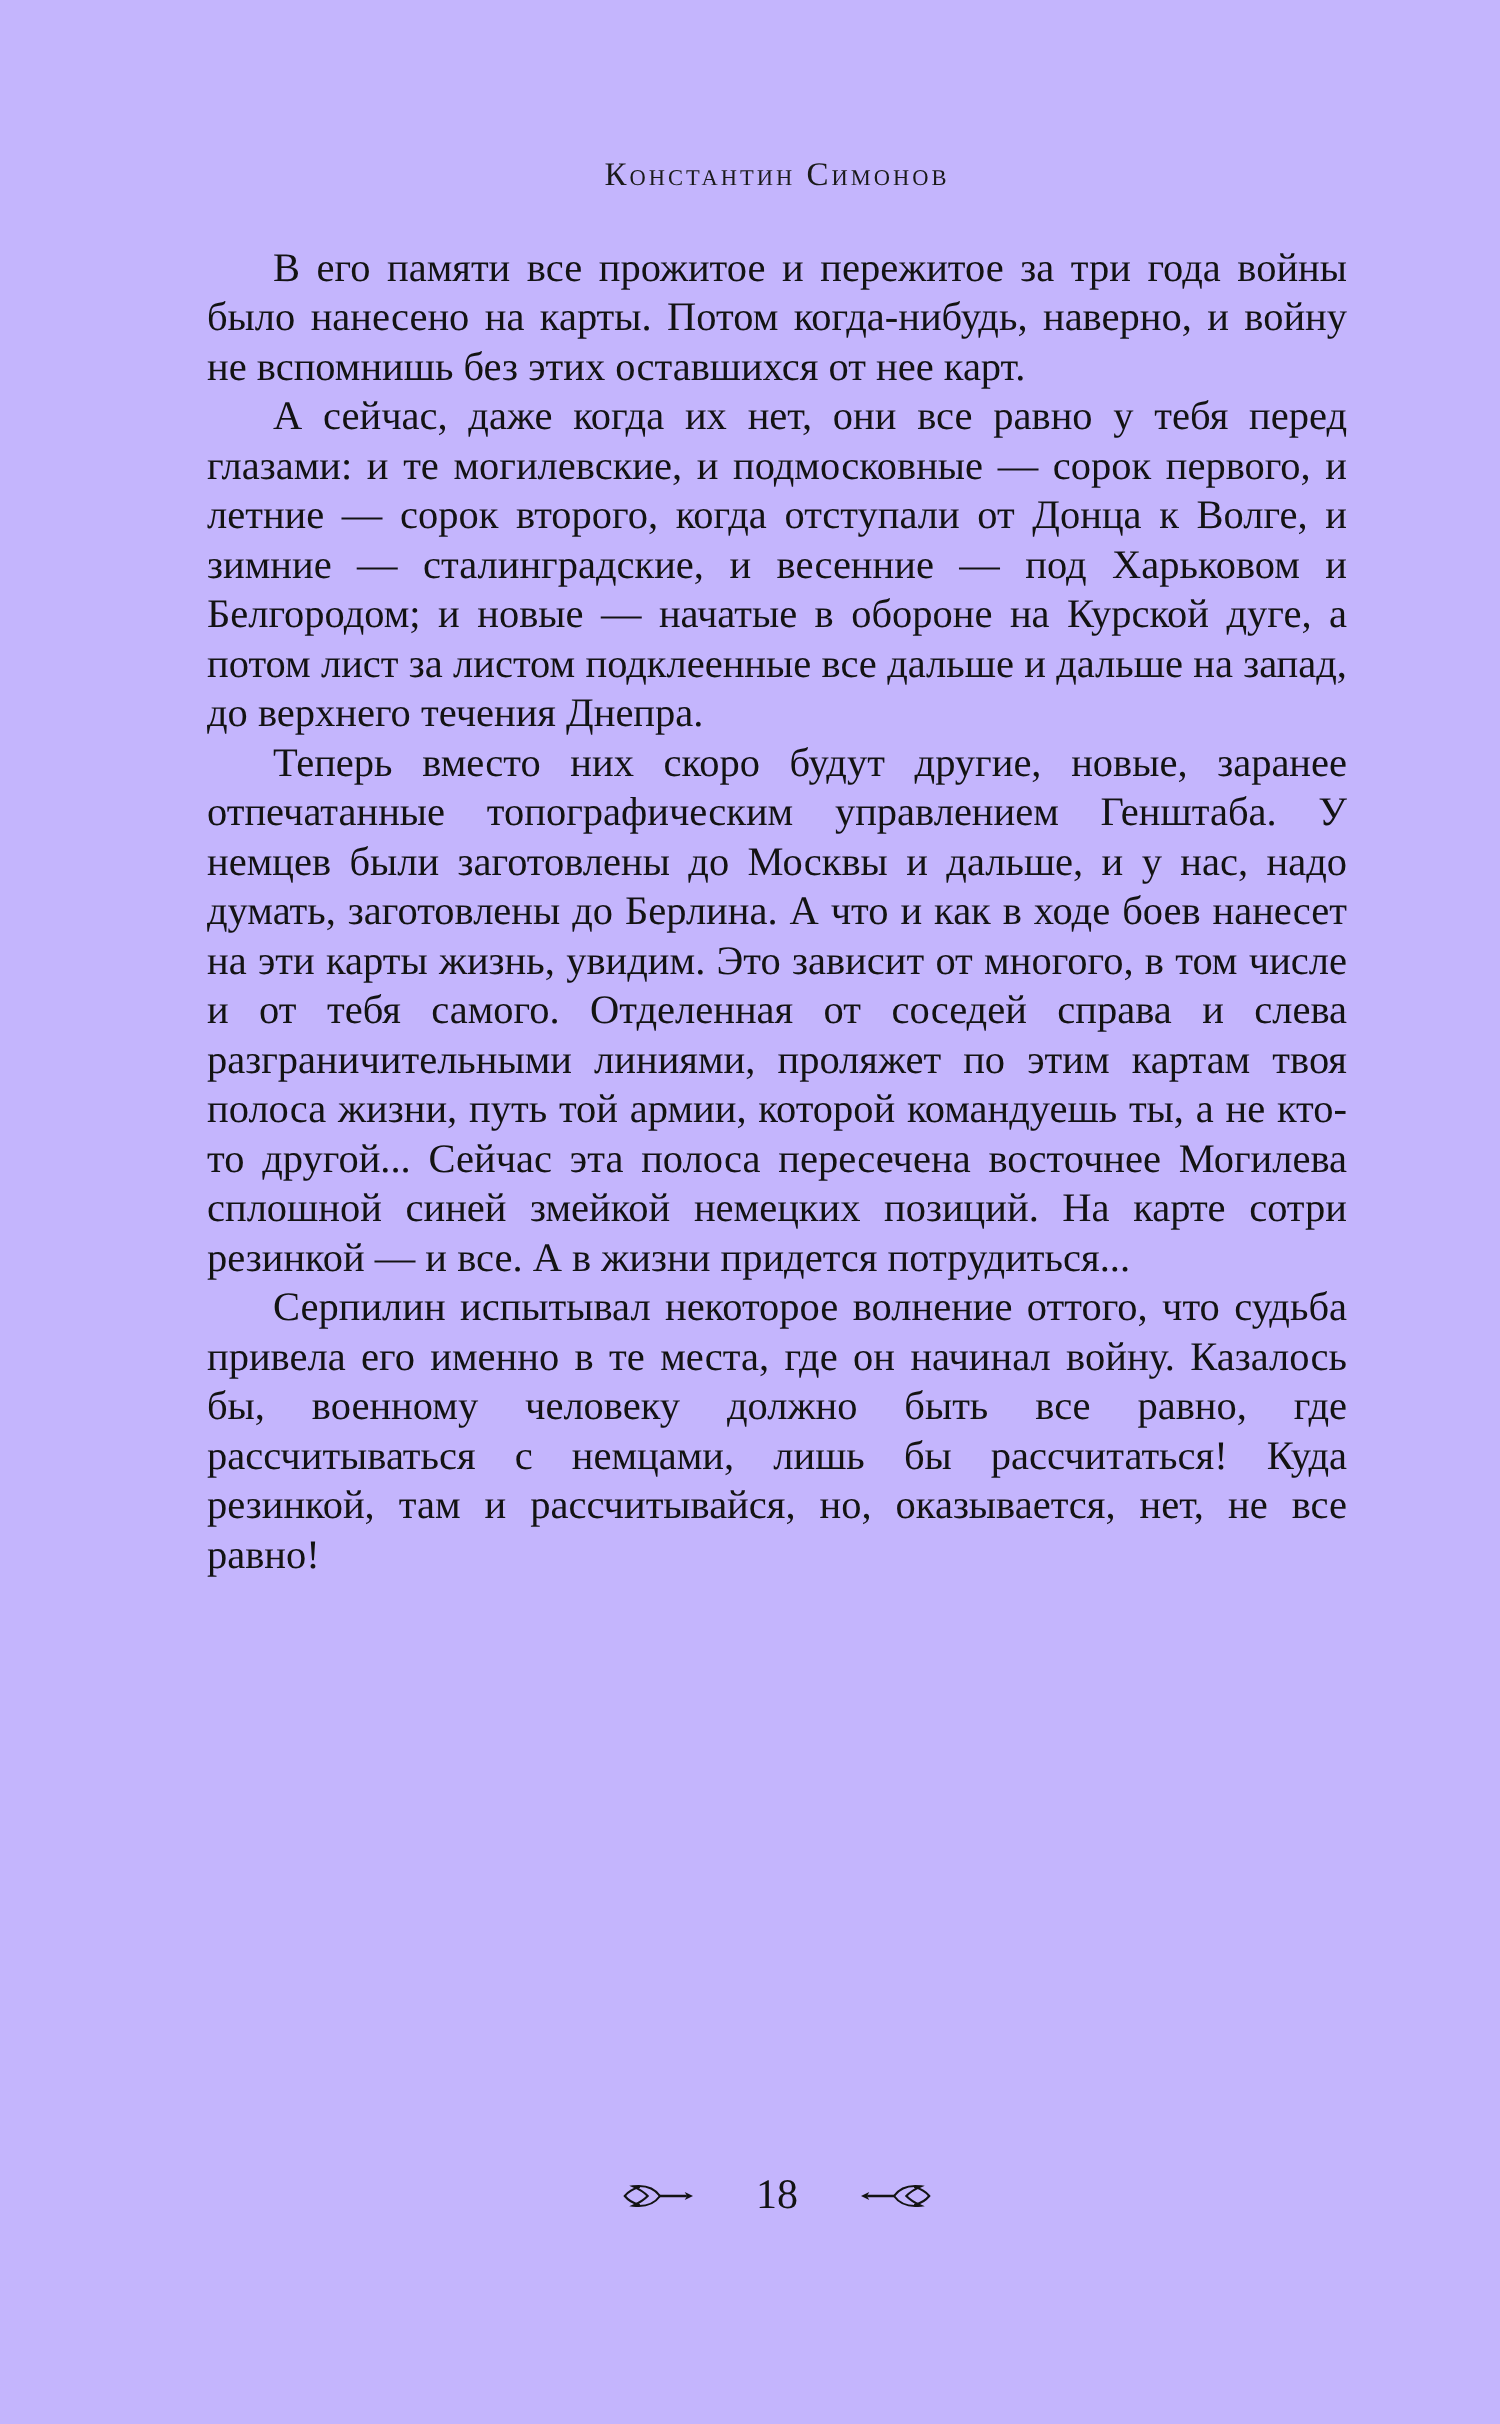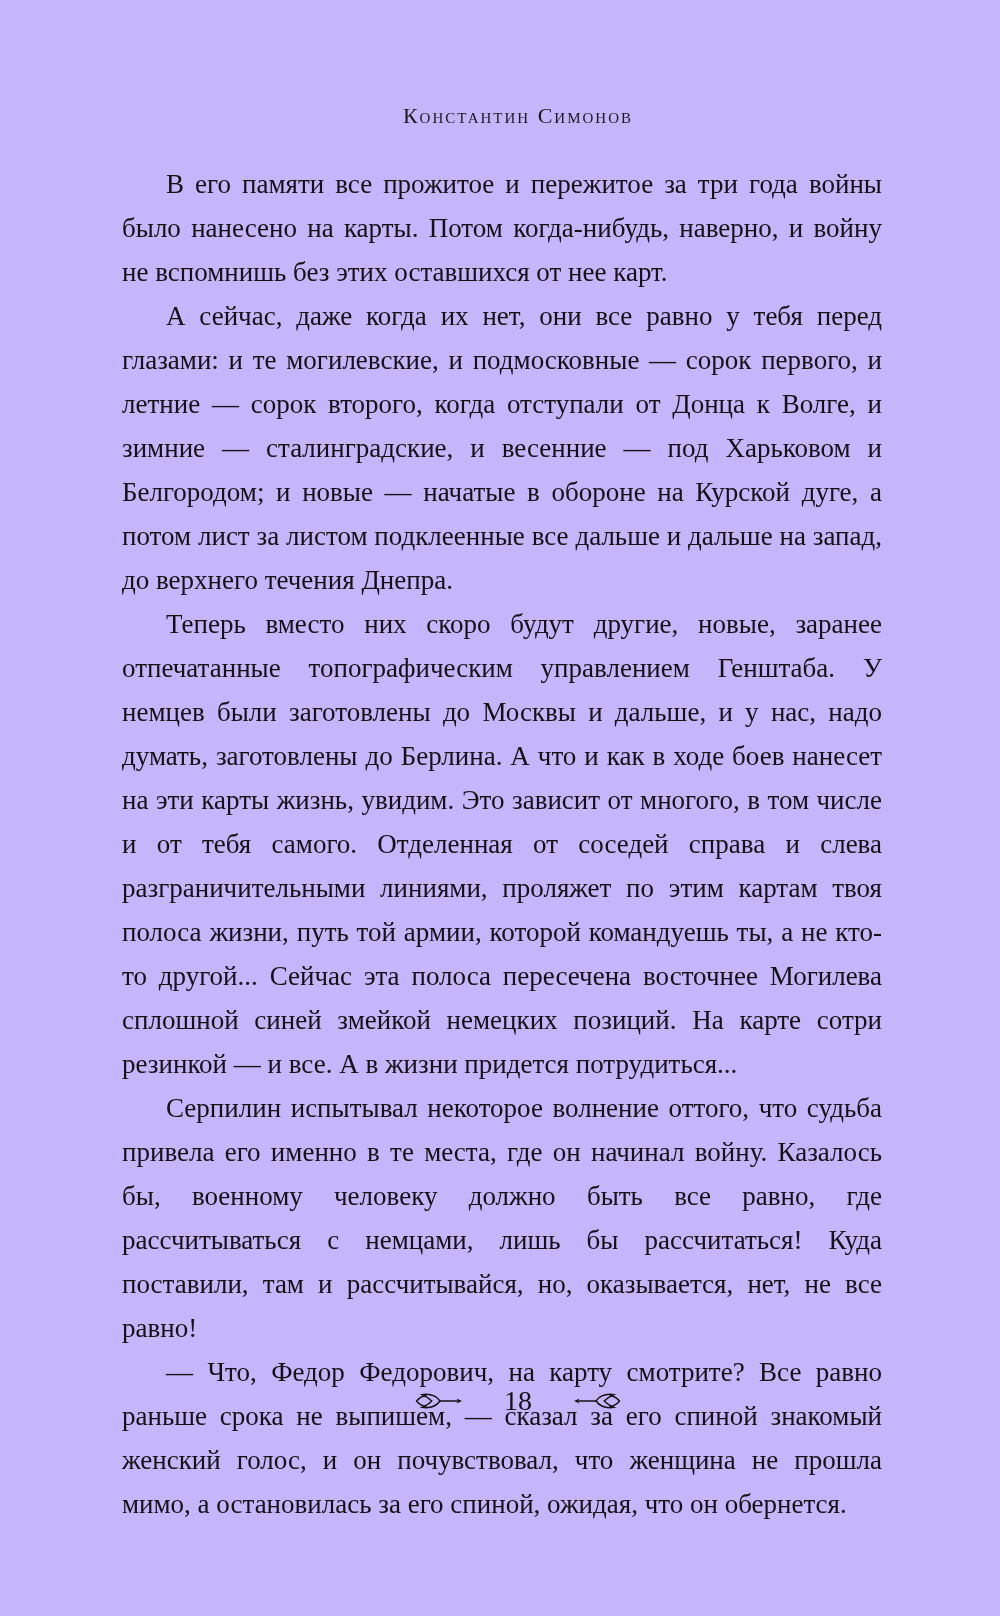--- a/index.html
+++ b/index.html
@@ -23,35 +23,35 @@
     width: 760px;
     text-align: center;
     font-variant: small-caps;
     font-size: 22px;
     letter-spacing: 2px;
     color: #1a1a1a;
   }
   .page-text {
     position: absolute;
     top: 162px;
-    left: 122px;
+    left: 138px;
     width: 760px;
     font-size: 27px;
-    line-height: 44px;
+    line-height: 33px;
     text-align: justify;
     color: #131313;
   }
   .page-text p {
     margin: 0;
     padding: 0;
     text-indent: 44px;
   }
   .page-footer {
     position: absolute;
-    top: 1387px;
+    top: 1450px;
     left: 138px;
     width: 760px;
     display: flex;
     justify-content: center;
     align-items: center;
     gap: 41px;
     text-align: right;
   }
   .page-number {
     font-size: 28px;
@@ -70,22 +70,21 @@
 <body>
 
 <div class="book-page">
 
   <div class="running-header">Константин Симонов</div>
 
   <div class="page-text">
     <p>В его памяти все прожитое и пережитое за три года войны было нанесено на карты. Потом когда-нибудь, наверно, и войну не вспомнишь без этих оставшихся от нее карт.</p>
     <p>А сейчас, даже когда их нет, они все равно у тебя перед глазами: и те могилевские, и подмосковные — сорок первого, и летние — сорок второго, когда отступали от Донца к Волге, и зимние — сталинградские, и весенние — под Харьковом и Белгородом; и новые — начатые в обороне на Курской дуге, а потом лист за листом подклеенные все дальше и дальше на запад, до верхнего течения Днепра.</p>
     <p>Теперь вместо них скоро будут другие, новые, заранее отпечатанные топографическим управлением Генштаба. У немцев были заготовлены до Москвы и дальше, и у нас, надо думать, заготовлены до Берлина. А что и как в ходе боев нанесет на эти карты жизнь, увидим. Это зависит от многого, в том числе и от тебя самого. Отделенная от соседей справа и слева разграничительными линиями, проляжет по этим картам твоя полоса жизни, путь той армии, которой командуешь ты, а не кто-то другой... Сейчас эта полоса пересечена восточнее Могилева сплошной синей змейкой немецких позиций. На карте сотри резинкой — и все. А в жизни придется потрудиться...</p>
-    <p>Серпилин испытывал некоторое волнение оттого, что судьба привела его именно в те места, где он начинал войну. Казалось бы, военному человеку должно быть все равно, где рассчитываться с немцами, лишь бы рассчитаться! Куда поставили, там и рассчитывайся, но, оказывается, нет, не все равно!</p>
-    <p>— Что, Федор Федорович, на карту смотрите? Все равно раньше срока не выпишем, — сказал за его спиной знакомый женский голос, и он почувствовал, что женщина не прошла мимо, а остановилась за его спиной, ожидая, что он обернется.</p>
+    <p>Серпилин испытывал некоторое волнение оттого, что судьба привела его именно в те места, где он начинал войну. Казалось бы, военному человеку должно быть все равно, где рассчитываться с немцами, лишь бы рассчитаться! Куда резинкой, там и рассчитывайся, но, оказывается, нет, не все равно!</p>
   </div>
 
   <div class="page-footer">
     <span class="fleuron">
       <svg width="48" height="18" viewBox="0 0 48 18" xmlns="http://www.w3.org/2000/svg">
         <g fill="none" stroke="#131313" stroke-width="1.4" stroke-linecap="round">
           <path d="M11 3.2 C7 4.2 3.8 6.2 1.5 9 C3.8 11.8 7 13.8 11 14.8"></path>
           <path d="M25 9 C21 3.4 14.5 1.6 7 2.6 C11 4.4 14.5 6.6 16.8 9 C14.5 11.4 11 13.6 7 15.4 C14.5 16.4 21 14.6 25 9 Z"></path>
         </g>
         <g fill="#131313" stroke="none">

